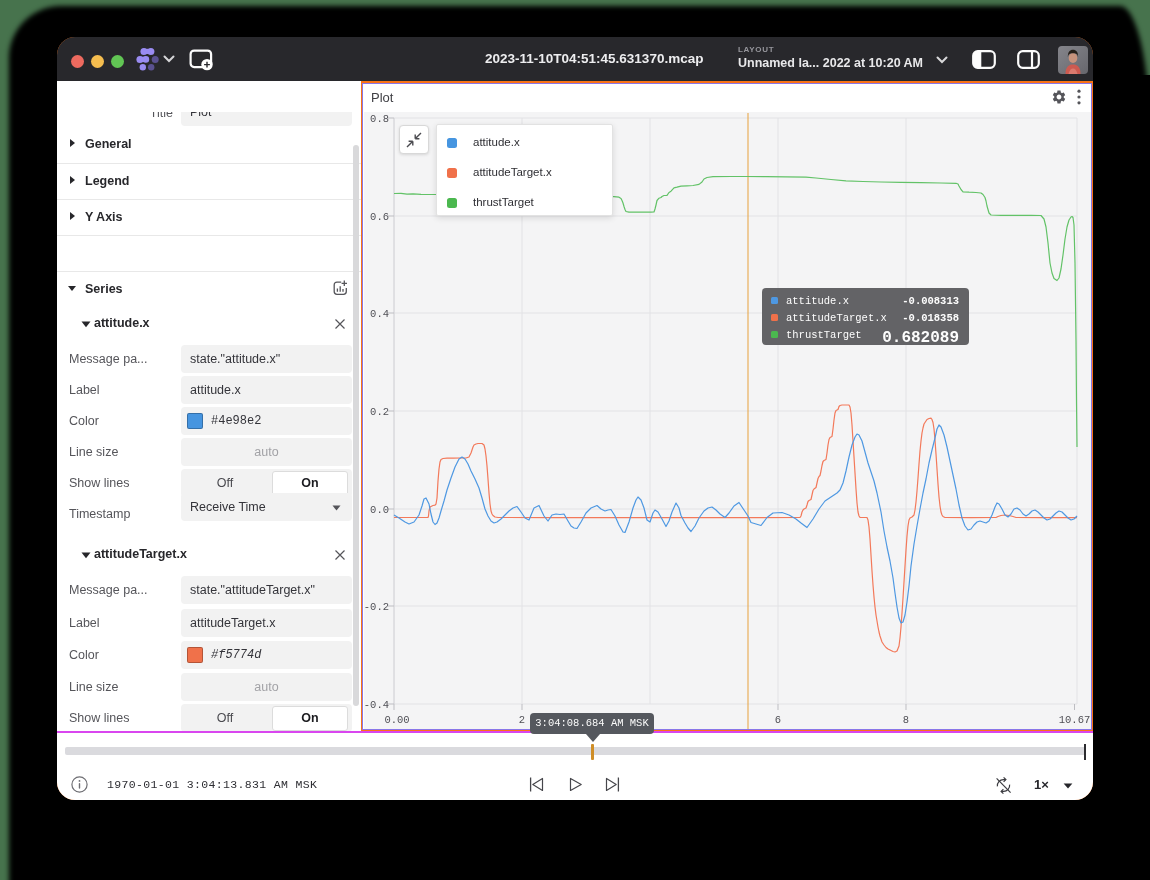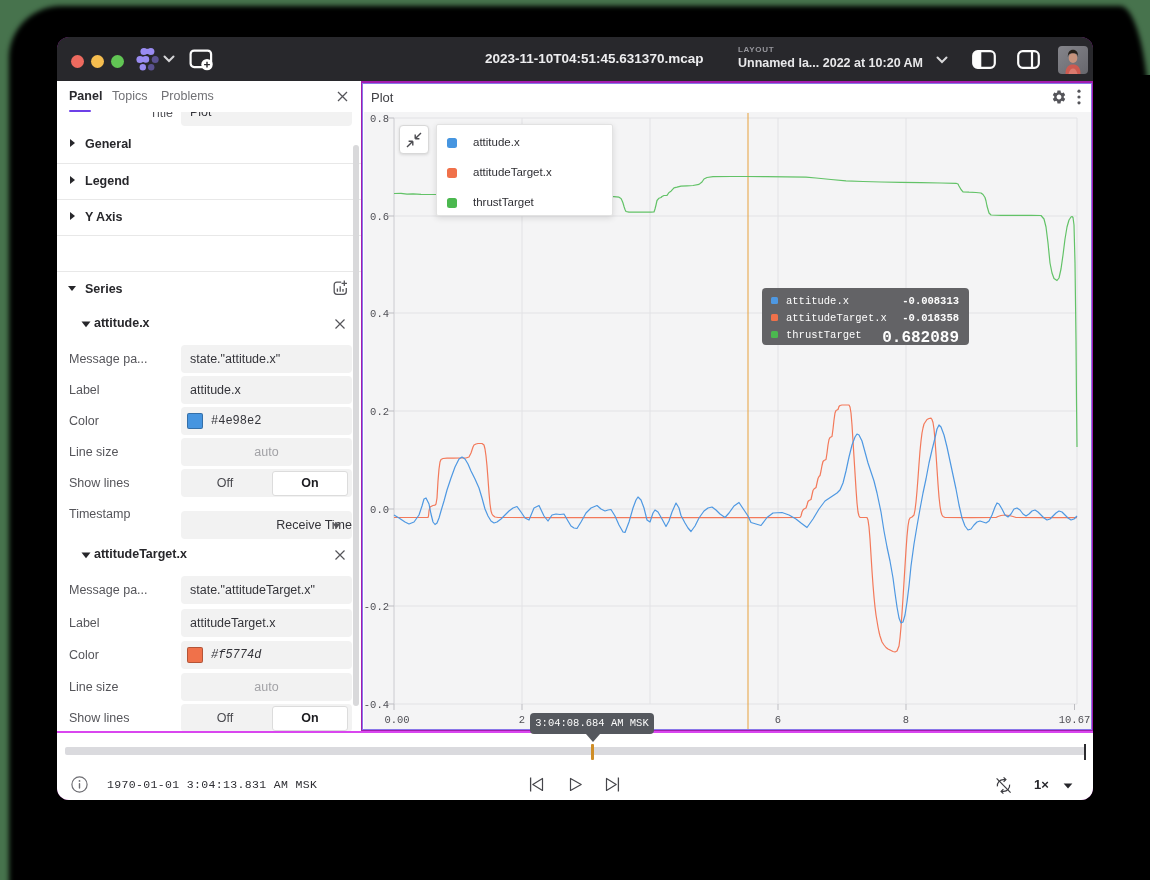--- a/index.html
+++ b/index.html
@@ -1,18 +1,18 @@
 <!DOCTYPE html>
 <html><head>
 <meta charset="utf-8">
 <style>
   * { margin:0; padding:0; box-sizing:border-box; }
   html,body { width:1150px; height:880px; overflow:hidden; background:#47734d; font-family:"Liberation Sans", sans-serif; }
   .card { position:absolute; left:9px; top:6px; width:1141px; height:900px; background:#000; border-radius:52px 30px 0 0 / 52px 130px 0 0; filter:blur(2.5px); }
-  .win { position:absolute; left:57px; top:37px; width:1036px; height:763px; background:#a21caf; border-radius:12px; overflow:hidden; }
+  .win { position:absolute; left:57px; top:37px; width:1036px; height:763px; background:#f97316; border-radius:18px; overflow:hidden; }
   .titlebar { position:absolute; left:0; top:0; width:1036px; height:44px; background:#28282c; }
   .tl { position:absolute; top:17.5px; width:13px; height:13px; border-radius:50%; }
   .abs { position:absolute; }
 
   
   .sidebar { position:absolute; left:0; top:44px; width:304px; height:650px; background:#fff; }
   .tabs { position:absolute; left:0; top:0; width:100%; height:31px; background:#fff; z-index:5; }
   .tab { position:absolute; top:8px; font-size:12.5px; color:#717175; }
   .secrow { position:absolute; left:0; width:100%; height:36px; }
   .sechead { position:absolute; left:28px; top:11px; font-size:12.5px; font-weight:700; color:#27272b; }
@@ -81,29 +81,20 @@
         </defs>
 <rect x="0" y="0" width="30" height="28" rx="4" fill="url(#avbg)"></rect>
 <path d="M7.5 28 C7.5 21 10.5 18.5 15 18.5 C19.5 18.5 22.5 21 22.5 28 Z" fill="#cd5a50"></path>
 <path d="M10.5 28 C11.5 24 13 22.5 15 22.5 C17 22.5 18.5 24 19.5 28 Z" fill="#db7a6e"></path>
 <ellipse cx="15" cy="12" rx="4.3" ry="5" fill="#c8937c"></ellipse>
 <path d="M9.9 11.5 C9.6 5.8 12 3.8 15 3.8 C18 3.8 20.4 5.8 20.1 11.5 C19.8 8.2 18.6 7.2 15 7.2 C11.4 7.2 10.2 8.2 9.9 11.5 Z" fill="#272019"></path>
 </svg>
   </div>
 
   <div class="sidebar" id="sidebar">
-<div class="tabs">
-<div class="tab" style="left:12px; color:#2a2a2e; font-weight:700;">Panel</div>
-<div class="tab" style="left:55px;">Topics</div>
-<div class="tab" style="left:104px;">Problems</div>
-<svg class="abs" style="left:279px; top:9px;" width="13" height="13" viewBox="0 0 13 13">
-          <path d="M2 2 L11 11 M11 2 L2 11" stroke="#55555a" stroke-width="1.3"></path>
-        </svg>
-<div class="abs" style="left:12px; top:28.5px; width:22px; height:2.5px; background:#6d40e8; border-radius:1px;"></div>
-</div>
 <div class="abs" style="left:124px; top:31px; width:171px; height:14px; background:#f2f2f2; border-radius:0 0 4px 4px; overflow:hidden;">
         <div style="position:absolute; left:9px; top:-14px; font-size:12.5px; color:#34343a; line-height:28px;">Plot</div>
       </div>
 <div class="abs" style="left:66px; top:31px; width:50px; height:8px; overflow:hidden;">
         <div style="position:absolute; right:0; top:-13px; font-size:12.5px; color:#55555a; line-height:28px; width:50px; text-align:right;">Title</div>
       </div>
 <div class="secrow" style="top:45px;">
         <div class="tri-r"></div>
         <div class="sechead">General</div>
       </div>
@@ -145,21 +136,21 @@
         <div style="position:absolute; left:30px; top:0; font-family:'Liberation Mono', monospace; font-size:12px; color:#34343a; line-height:28px;">#4e98e2</div>
       </div>
 <div class="frow-label" style="left:12px; top:364px;">Line size</div>
       <div class="abs" style="left:124px; top:357px; width:171px; height:28px; background:#f2f2f2; border-radius:4px; text-align:center; line-height:28px; font-size:12.5px; color:#a2a2a6;">auto</div>
 <div class="frow-label" style="left:12px; top:395px;">Show lines</div>
       <div class="abs" style="left:124px; top:388px; width:171px; height:28px; background:#f2f2f2; border-radius:4px;">
         <div style="position:absolute; left:0; top:0; width:88px; height:28px; text-align:center; line-height:28px; font-size:12.5px; color:#4a4a4f;">Off</div>
         <div style="position:absolute; left:91px; top:1.5px; width:76px; height:25px; background:#fff; border:1px solid #dcdcdc; border-radius:3px; text-align:center; line-height:23px; font-size:12.5px; font-weight:700; color:#1b1b1f;">On</div>
       </div>
 <div class="frow-label" style="left:12px; top:426px;">Timestamp</div>
-      <div class="ffield" style="top:430px;text-align:right;">Receive Time<svg style="position:absolute; right:11px; top:11.5px;" width="9" height="6" viewBox="0 0 9 6">
+      <div class="ffield" style="top:412px;">Receive Time<svg style="position:absolute; right:11px; top:11.5px;" width="9" height="6" viewBox="0 0 9 6">
           <path d="M0.5 0.4 H8.5 L4.5 5.6 Z" fill="#55555a"></path>
         </svg></div>
 <svg class="abs" style="left:24px; top:471px;" width="10" height="7" viewBox="0 0 10 7">
         <path d="M0.5 0.5 H9.5 L5 6.2 Z" fill="#27272b"></path>
       </svg>
 <div class="abs" style="left:37px; top:466px; font-size:12.5px; font-weight:700; color:#27272b;">attitudeTarget.x</div>
 <svg class="abs" style="left:277px; top:467.5px;" width="12" height="12" viewBox="0 0 12 12">
         <path d="M1.5 1.5 L10.5 10.5 M10.5 1.5 L1.5 10.5" stroke="#55555a" stroke-width="1.2"></path>
       </svg>
 <div class="frow-label" style="left:12px; top:502px;">Message pa...</div>

